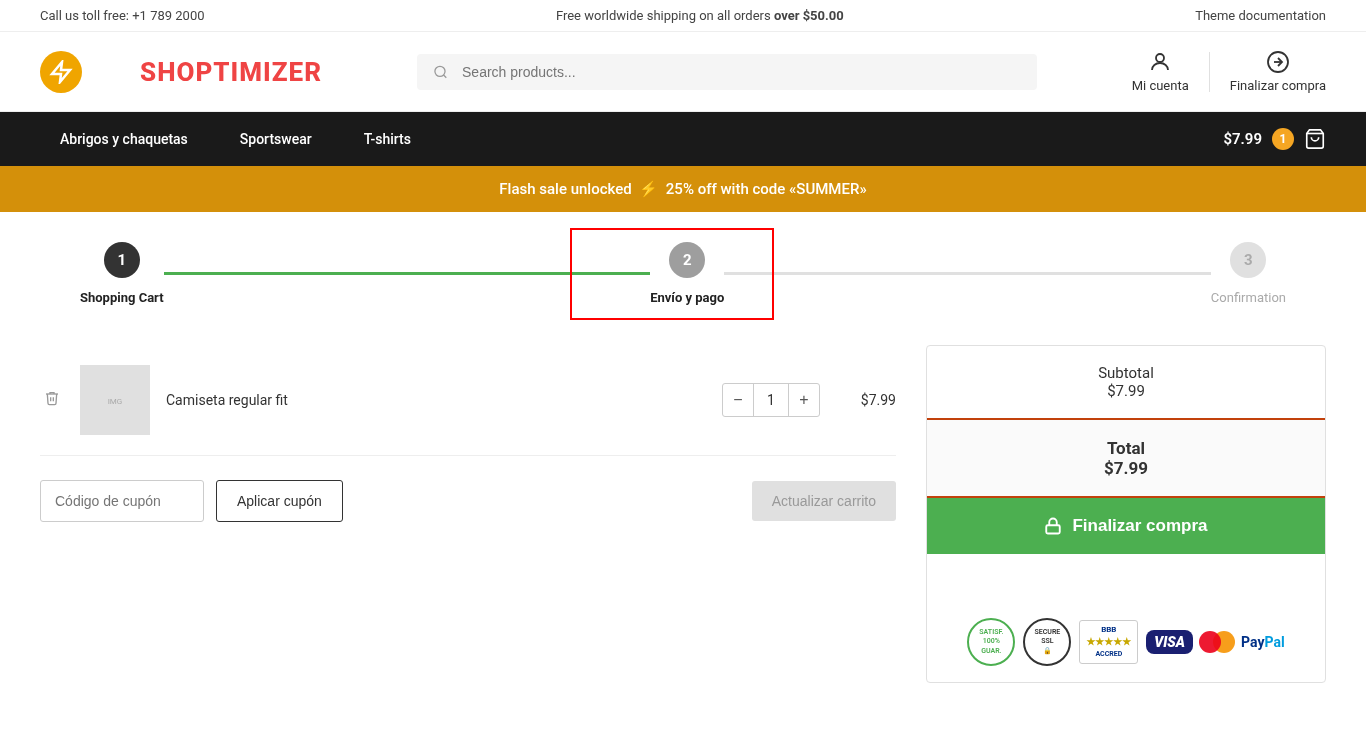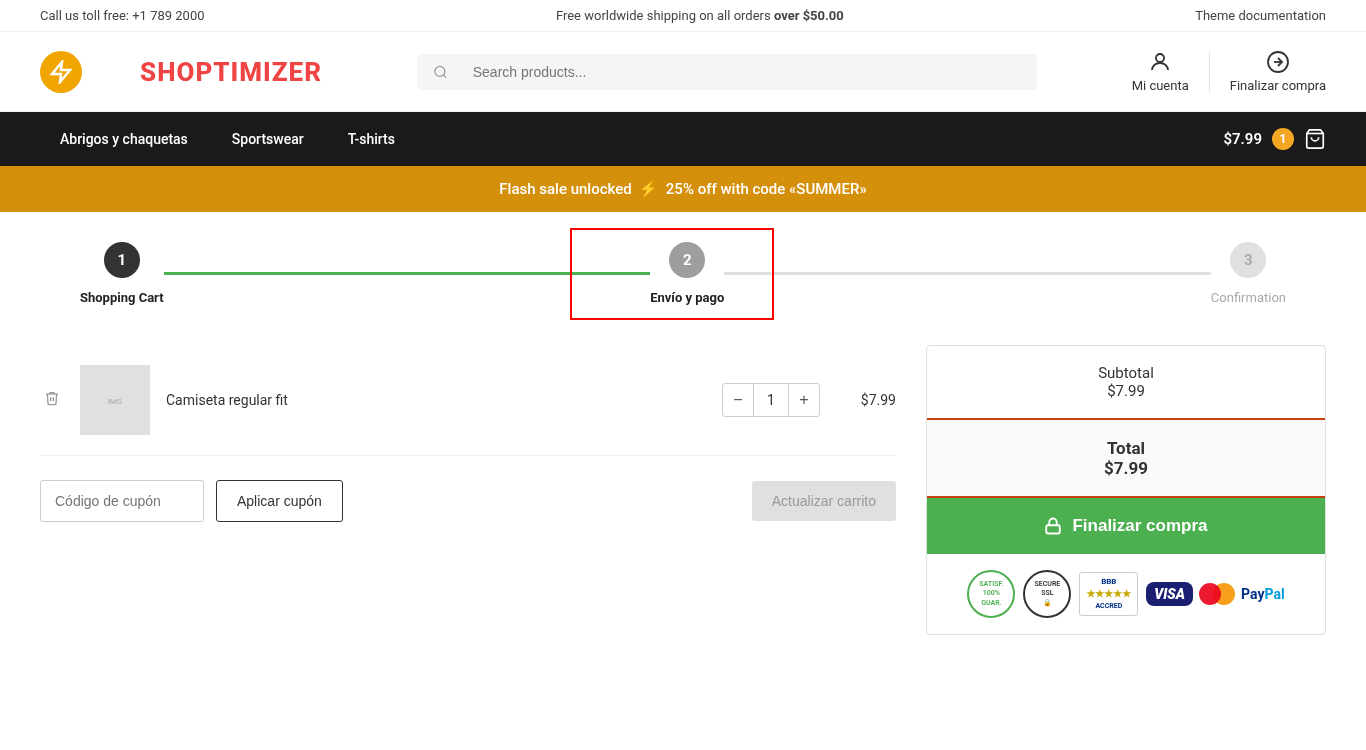--- a/index.html
+++ b/index.html
@@ -20,21 +20,21 @@
     }
     .logo { display: flex; align-items: center; gap: 10px; text-decoration: none; }
     .logo-icon {
       width: 42px; height: 42px; background: #f0a500; border-radius: 50%;
       display: flex; align-items: center; justify-content: center; font-size: 22px; color: #fff;
     }
     .logo-text { font-size: 26px; font-weight: 800; color: #ef4444; letter-spacing: 1px; margin-left: 48px; }
     .search-bar {
       flex: 1; max-width: 620px; margin: 0 30px;
       display: flex; align-items: center;
-      background: #f5f5f5; border-radius: 4px; padding: 10px 16px; gap: 25px;
+      background: #f5f5f5; border-radius: 4px; padding: 10px 16px; gap: 14px;
     }
     .search-bar input {
       border: none; background: transparent; outline: none; width: 100%; font-size: 14px; color: #666;
     }
     .header-actions { display: flex; align-items: center; gap: 20px; }
     .header-action {
       display: flex; flex-direction: column; align-items: center; gap: 4px;
       cursor: pointer; color: #333; font-size: 13px;
     }
     .header-action svg { width: 24px; height: 24px; }
@@ -42,21 +42,21 @@
     .cart-badge {
       background: #f5a623; color: #fff; border-radius: 50%; width: 22px; height: 22px;
       display: flex; align-items: center; justify-content: center; font-size: 12px; font-weight: 700;
     }
 
     
     .nav {
       background: #1a1a1a; display: flex; align-items: center; justify-content: space-between;
       padding: 0 40px;
     }
-    .nav-links { display: flex; align-items: center; gap: 4px; }
+    .nav-links { display: flex; align-items: center; gap: 12px; }
     .nav-link {
       color: #fff; text-decoration: none; padding: 16px 20px; font-size: 14px; font-weight: 500;
       cursor: pointer; display: block;
     }
     .nav-cart { display: flex; align-items: center; gap: 10px; color: #fff; font-size: 15px; font-weight: 600; padding: 16px 0; }
 
     
     .flash-banner {
       background: #d4900a; color: #fff; text-align: center; padding: 14px;
       font-size: 15px; font-weight: 500;
@@ -118,21 +118,21 @@
     .summary-row.total-row { background: #fafafa; }
     .summary-row.total-row .label { font-size: 17px; font-weight: 700; }
     .summary-row.total-row .value { font-size: 17px; font-weight: 700; }
     .checkout-btn {
       display: flex; align-items: center; justify-content: center; gap: 10px;
       width: 100%; background: #4caf50; color: #fff; border: none; padding: 18px;
       font-size: 17px; font-weight: 600; cursor: pointer; margin-top: 0;
     }
     .trust-badges {
       display: flex; align-items: center; justify-content: center; gap: 8px;
-      padding: 16px 20px; flex-wrap: wrap;
+      padding: 16px 20px; flex-wrap: wrap; margin-top: 48px;
     }
     .badge {
       width: 48px; height: 48px; border-radius: 50%; border: 2px solid #ccc;
       display: flex; align-items: center; justify-content: center; font-size: 9px;
       color: #666; text-align: center; background: #fff; font-weight: 600;
     }
     .badge.green-badge { border-color: #4caf50; color: #4caf50; }
     .badge.dark-badge { border-color: #333; color: #333; }
     .payment-logos { display: flex; align-items: center; gap: 6px; }
     .visa-logo {

